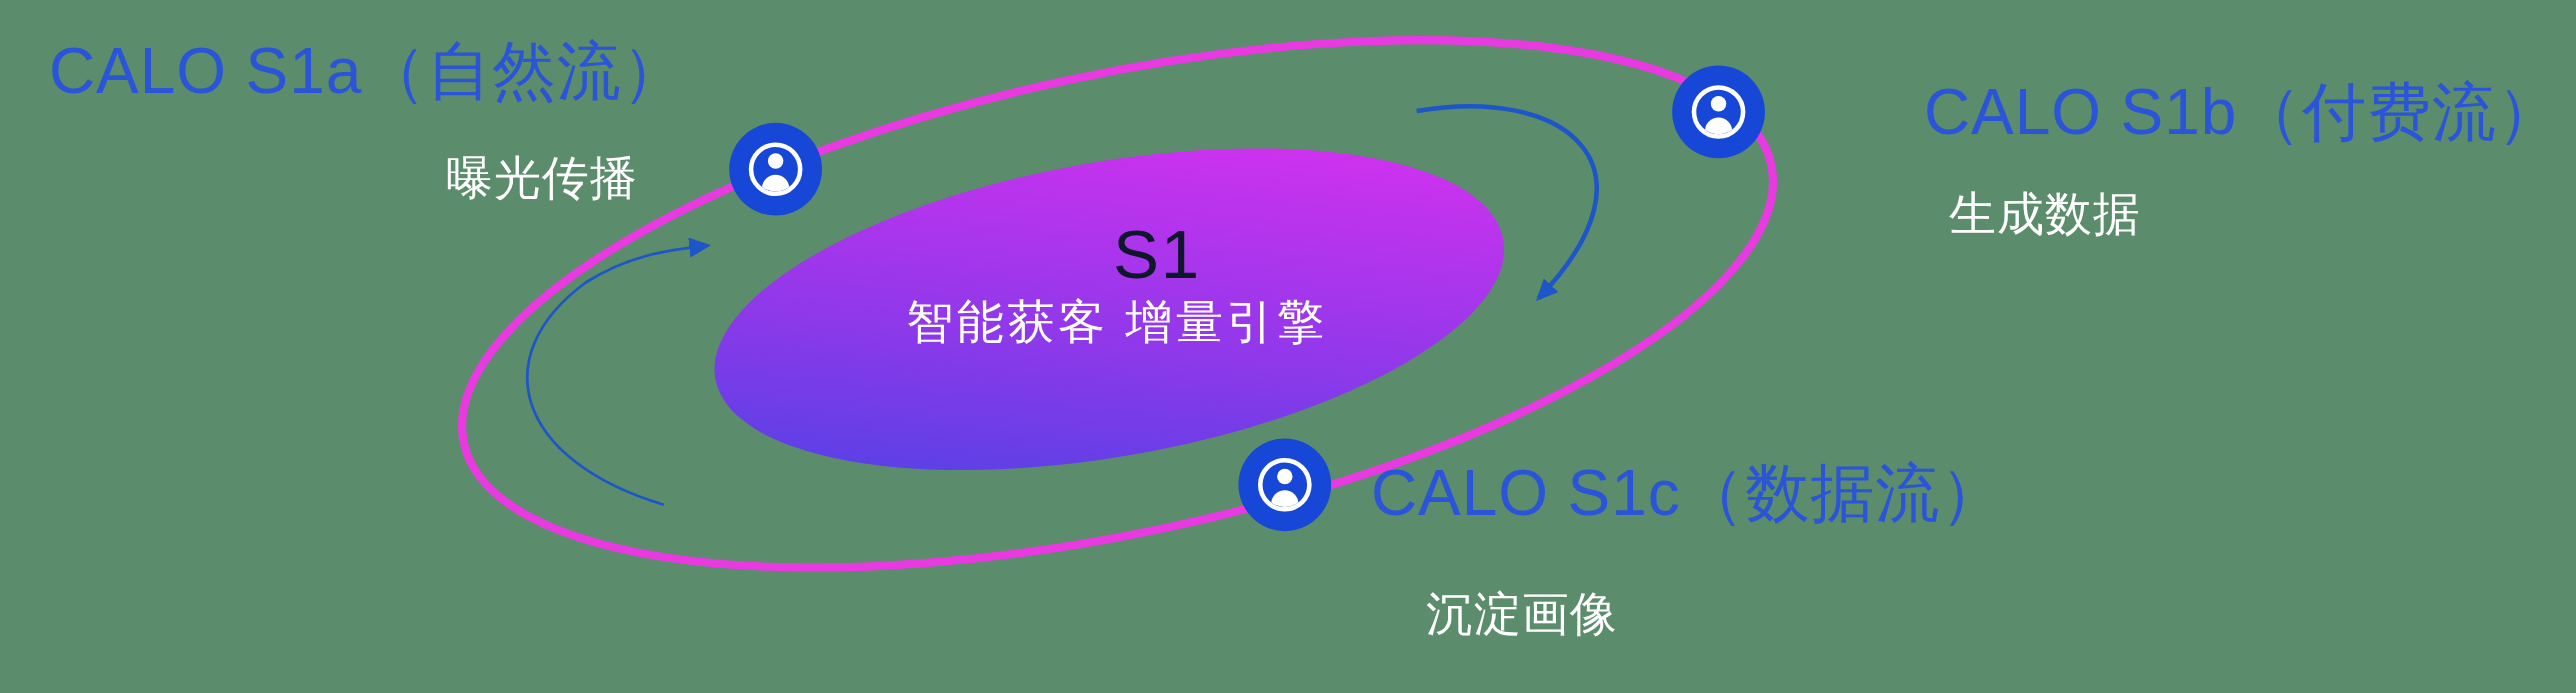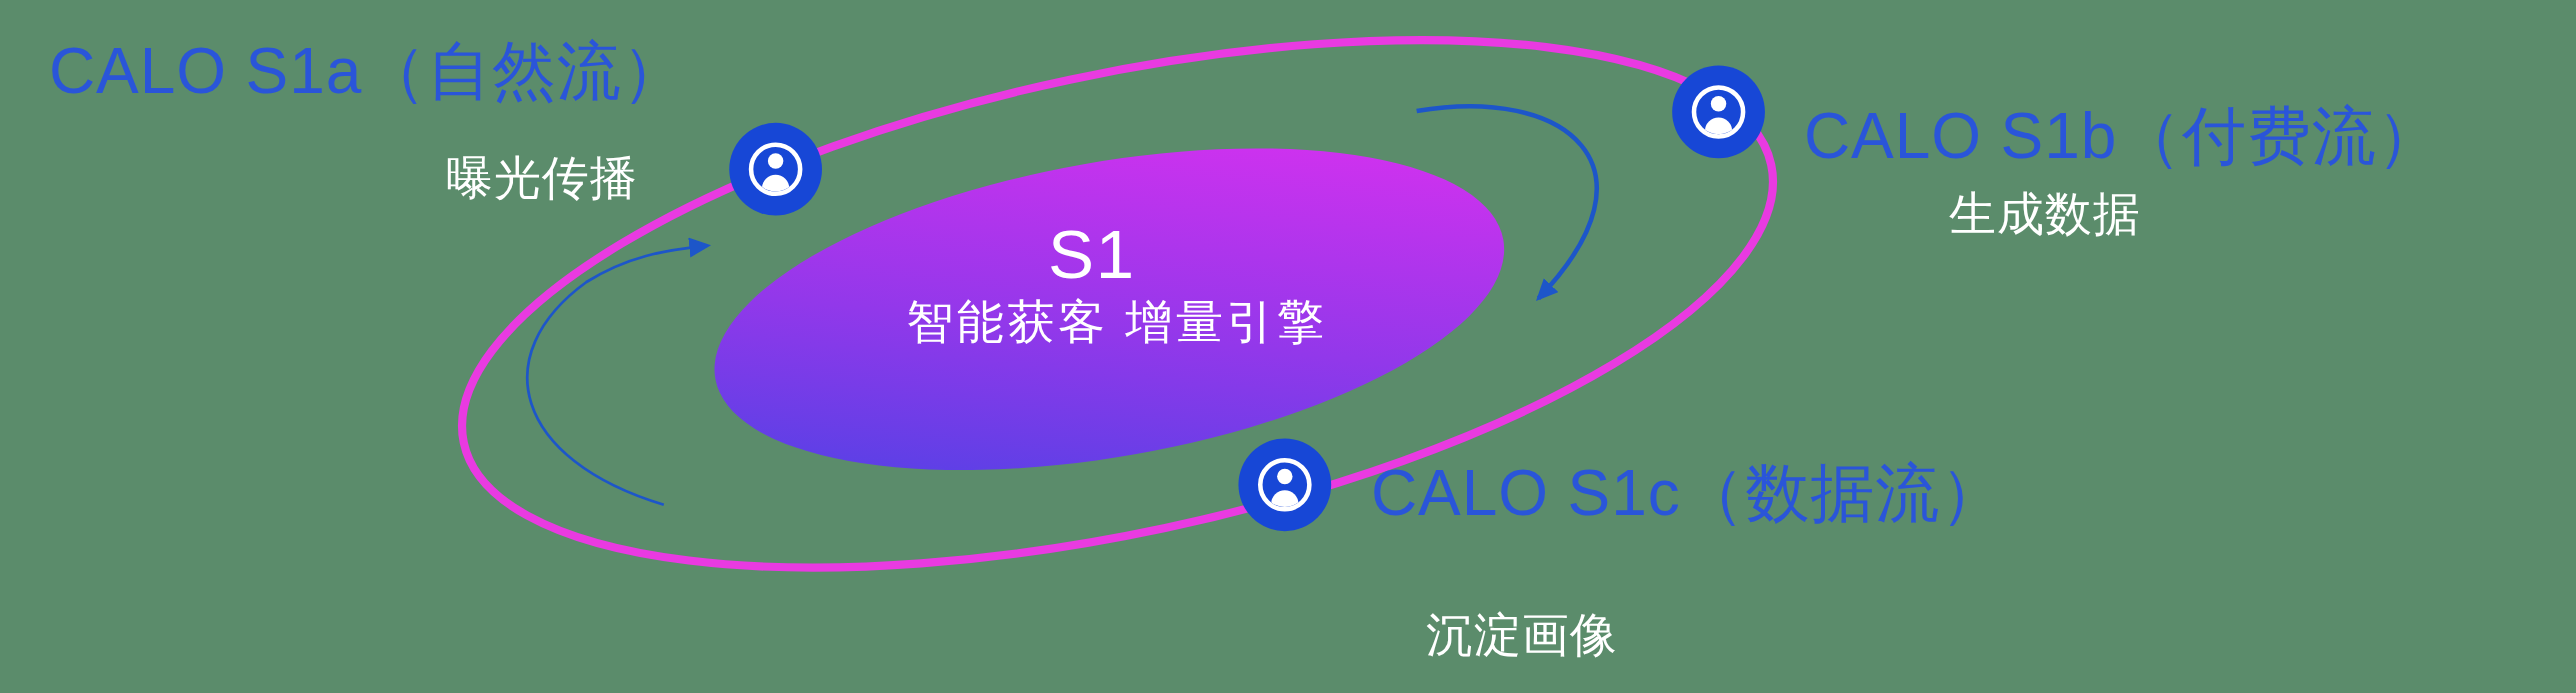--- a/index.html
+++ b/index.html
@@ -31,24 +31,24 @@
     font-size: 64px;
     font-weight: 500;
   }
   .lbl-white {
     color: #ffffff;
     font-size: 47px;
     font-weight: 400;
   }
   .center-title {
     position: absolute;
-    left: 1092px;
+    left: 1157px;
     top: 215px;
     transform: translateX(-50%);
-    color: #ffffff;
+    color: #0f172a;
     font-size: 69px;
     font-weight: 500;
     letter-spacing: 1.8px;
     white-space: nowrap;
   }
   .center-subtitle {
     position: absolute;
     left: 1117px;
     top: 291px;
     transform: translateX(-50%);
@@ -99,20 +99,20 @@
     <use href="#person-node" transform="translate(1890,123)"></use>
     <use href="#person-node" transform="translate(1413,533)"></use>
   </svg>
 
   <div class="center-title">S1</div>
   <div class="center-subtitle">智能获客  增量引擎</div>
 
   <div class="lbl lbl-blue" style="left:49px; top:35px;text-align:right;">CALO S1a（自然流）</div>
   <div class="lbl lbl-white" style="left:446px; top:151px;text-align:right;">曝光传播</div>
 
-  <div class="lbl lbl-blue" style="left:1804px; top:76px;margin-top:24px;">CALO S1b（付费流）</div>
+  <div class="lbl lbl-blue" style="left:1924px; top:76px;">CALO S1b（付费流）</div>
   <div class="lbl lbl-white" style="left:1949px; top:187px;">生成数据</div>
 
   <div class="lbl lbl-blue" style="left:1371px; top:457px;">CALO S1c（数据流）</div>
-  <div class="lbl lbl-white" style="left:1426px; top:587px;margin-top:21px;">沉淀画像</div>
+  <div class="lbl lbl-white" style="left:1426px; top:587px;">沉淀画像</div>
 
 </div>
 
 
 </body></html>

